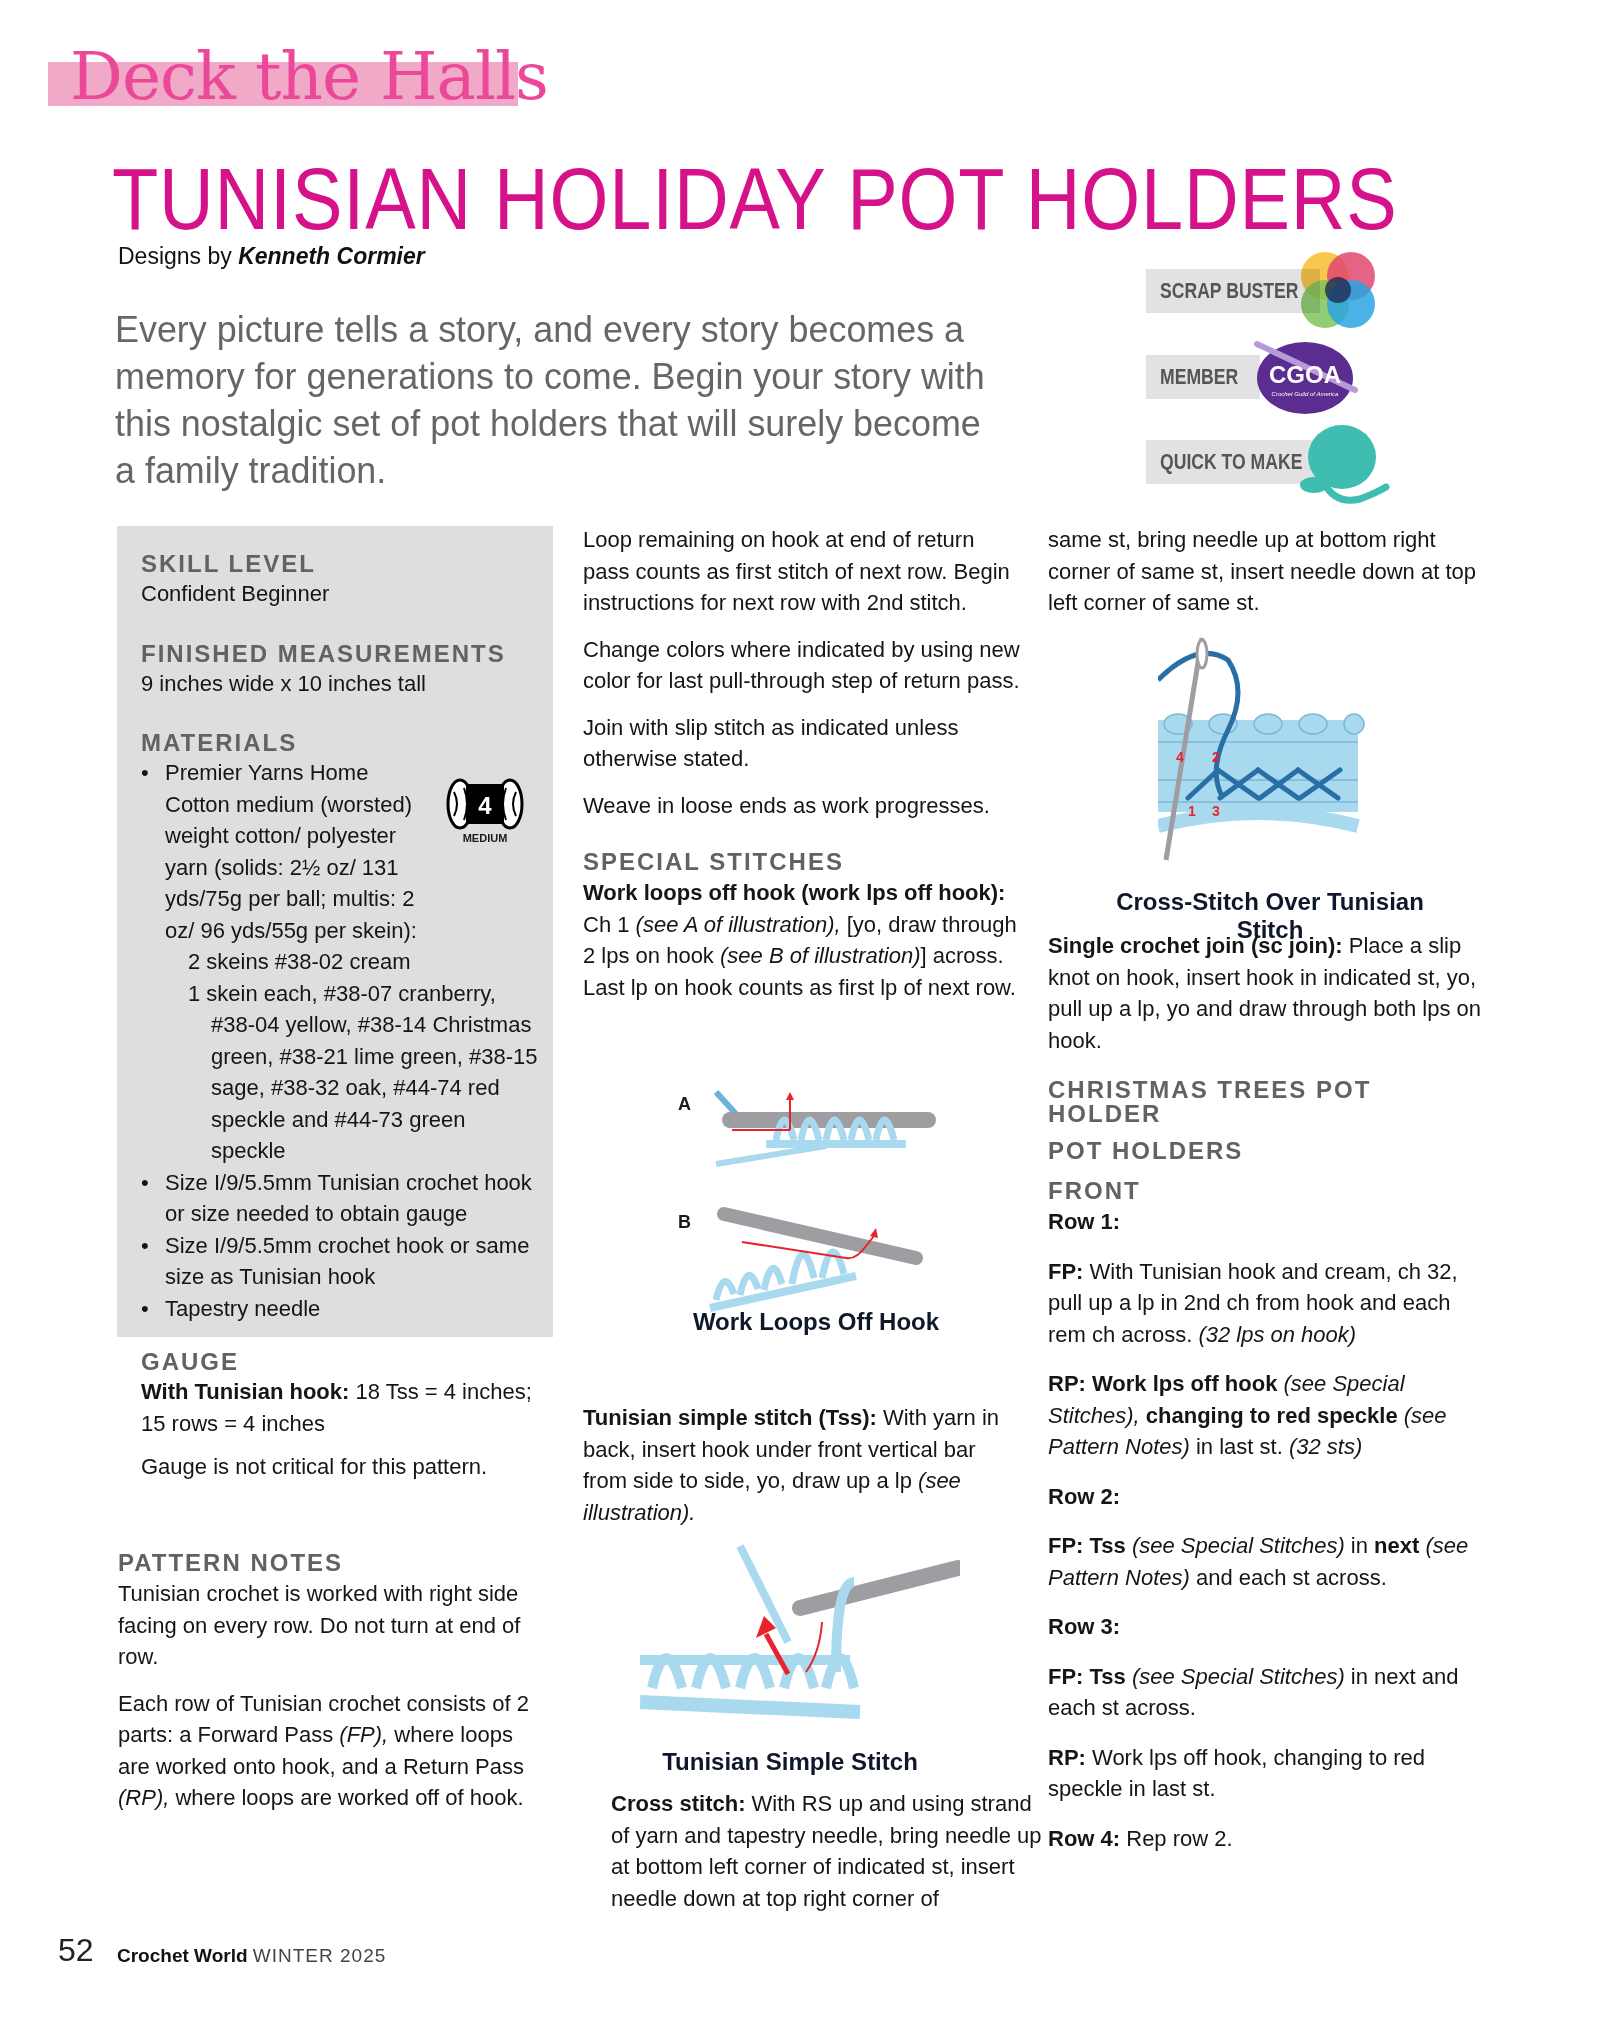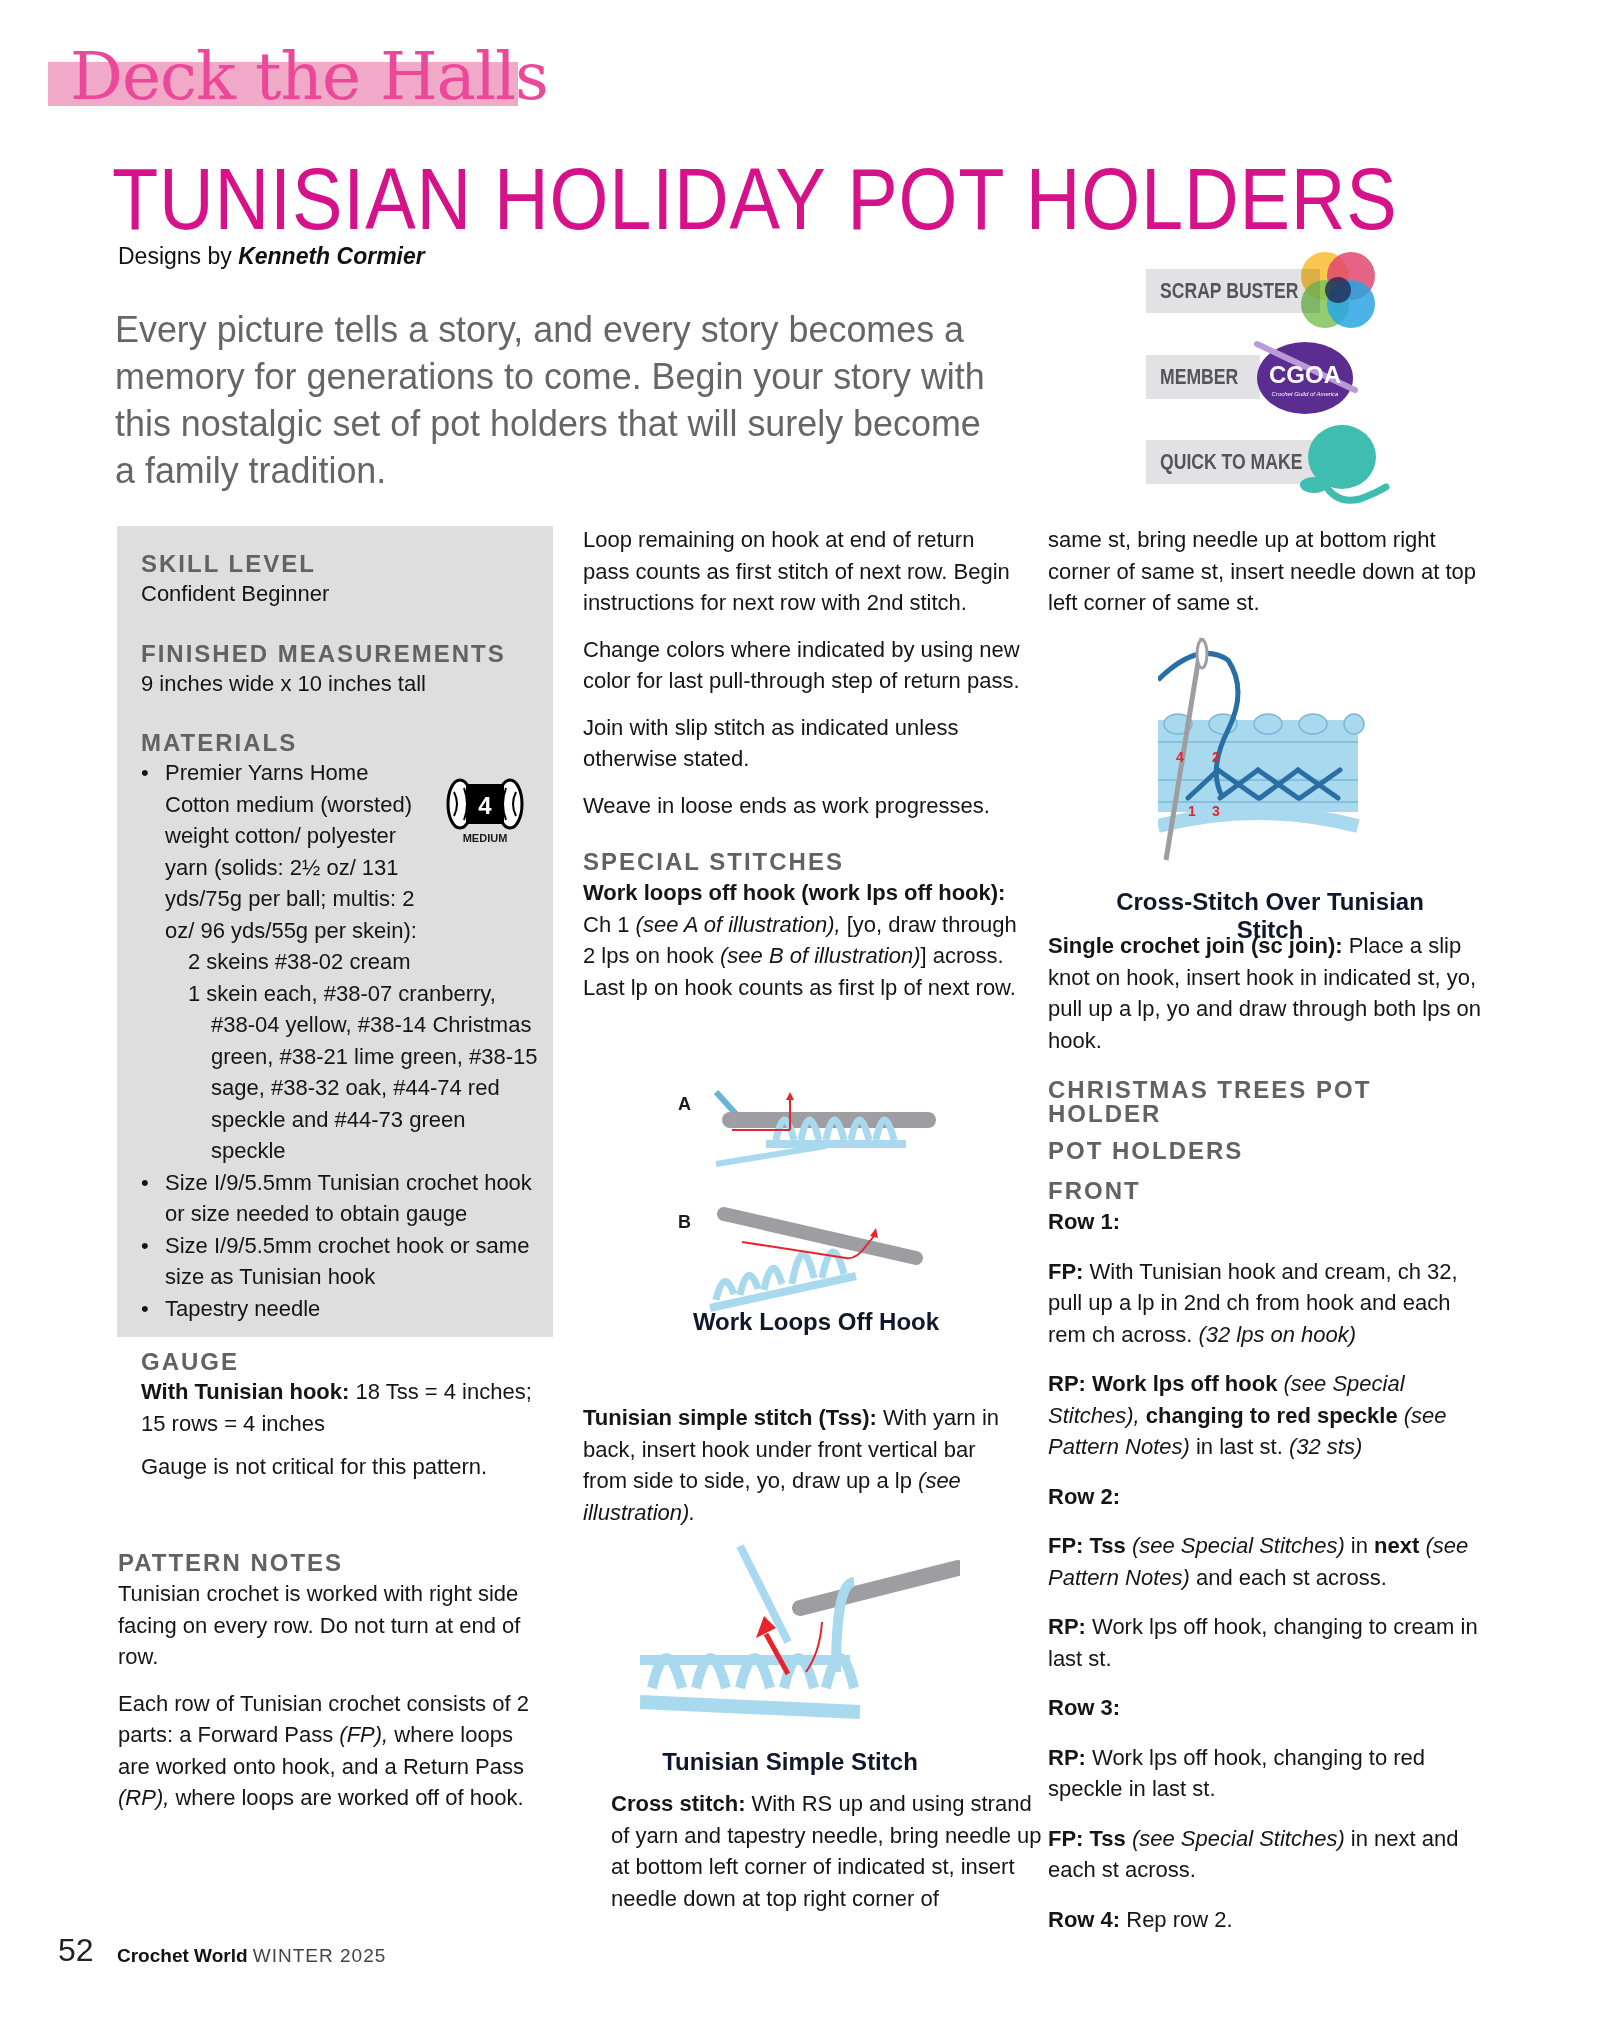--- a/index.html
+++ b/index.html
@@ -275,29 +275,26 @@
   <p class="para" style="margin-bottom:18px">
     <b>FP:</b> <span>With Tunisian hook and cream, ch 32, pull up a lp in 2nd ch from hook and each rem ch across.</span> <i>(32 lps on hook)</i>
   </p>
   <p class="para" style="margin-bottom:18px">
     <b>RP: Work lps off hook</b> <i>(see Special Stitches),</i> <b>changing to red speckle</b> <i>(see Pattern Notes)</i> <span>in last st.</span> <i>(32 sts)</i>
   </p>
   <p class="para" style="margin-bottom:18px"><b>Row 2:</b></p>
   <p class="para" style="margin-bottom:18px">
     <b>FP: Tss</b> <i>(see Special Stitches)</i> <span>in</span> <b>next</b> <i>(see Pattern Notes)</i> <span>and each st across.</span>
   </p>
-  <p class="para" style="margin-bottom:18px">
-    <b>RP:</b> <span>Work lps off hook, changing to cream in last st.</span>
-  </p>
   <p class="para" style="margin-bottom:18px"><b>Row 3:</b></p>
   <p class="para" style="margin-bottom:18px">
+    <b>FP: Tss</b> <i>(see Special Stitches)</i> <span>in next and each st across.</span>
+  </p>
+  <p class="para" style="margin-bottom:18px">
     <b>RP:</b> <span>Work lps off hook, changing to red speckle in last st.</span>
-  </p>
-  <p class="para" style="margin-bottom:18px">
-    <b>FP: Tss</b> <i>(see Special Stitches)</i> <span>in next and each st across.</span>
   </p>
   <p class="para">
     <b>Row 4:</b> <span>Rep row 2.</span>
   </p>
 </div>
 
 <div id="footer-page" class="abs">52</div>
 <div id="footer-mag" class="abs">
   <b>Crochet World</b>
   <span>WINTER 2025</span>

